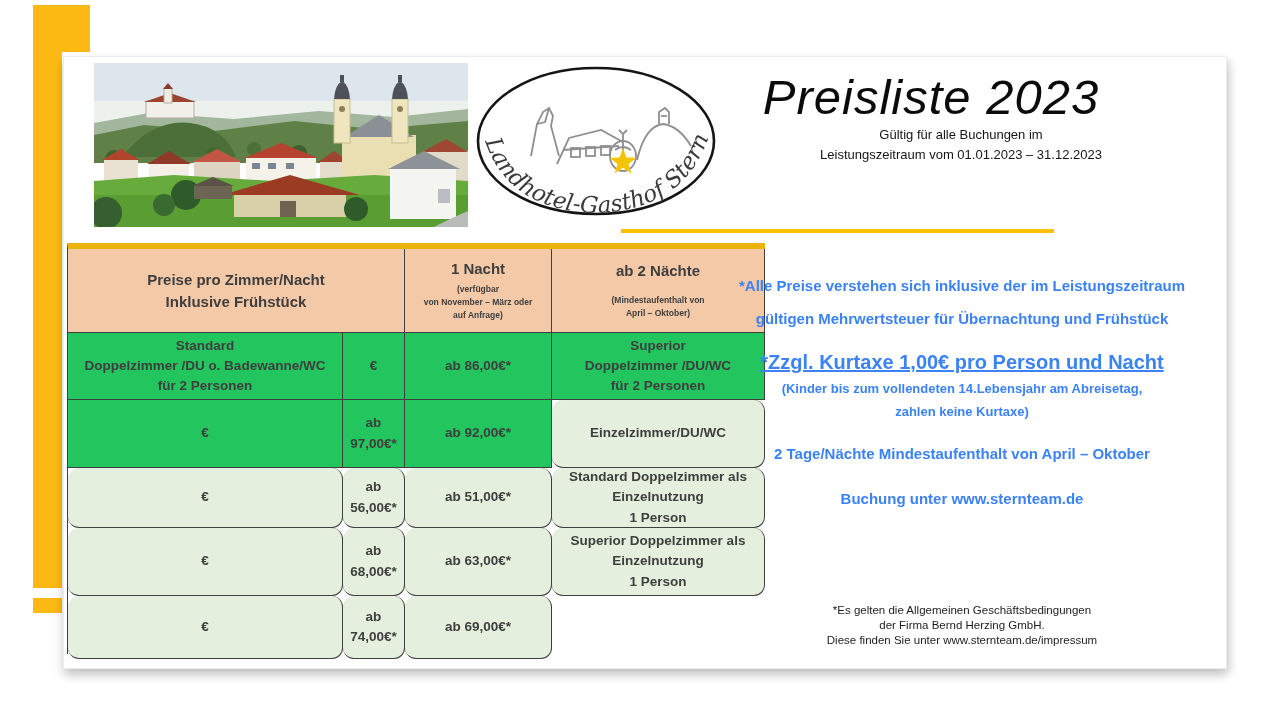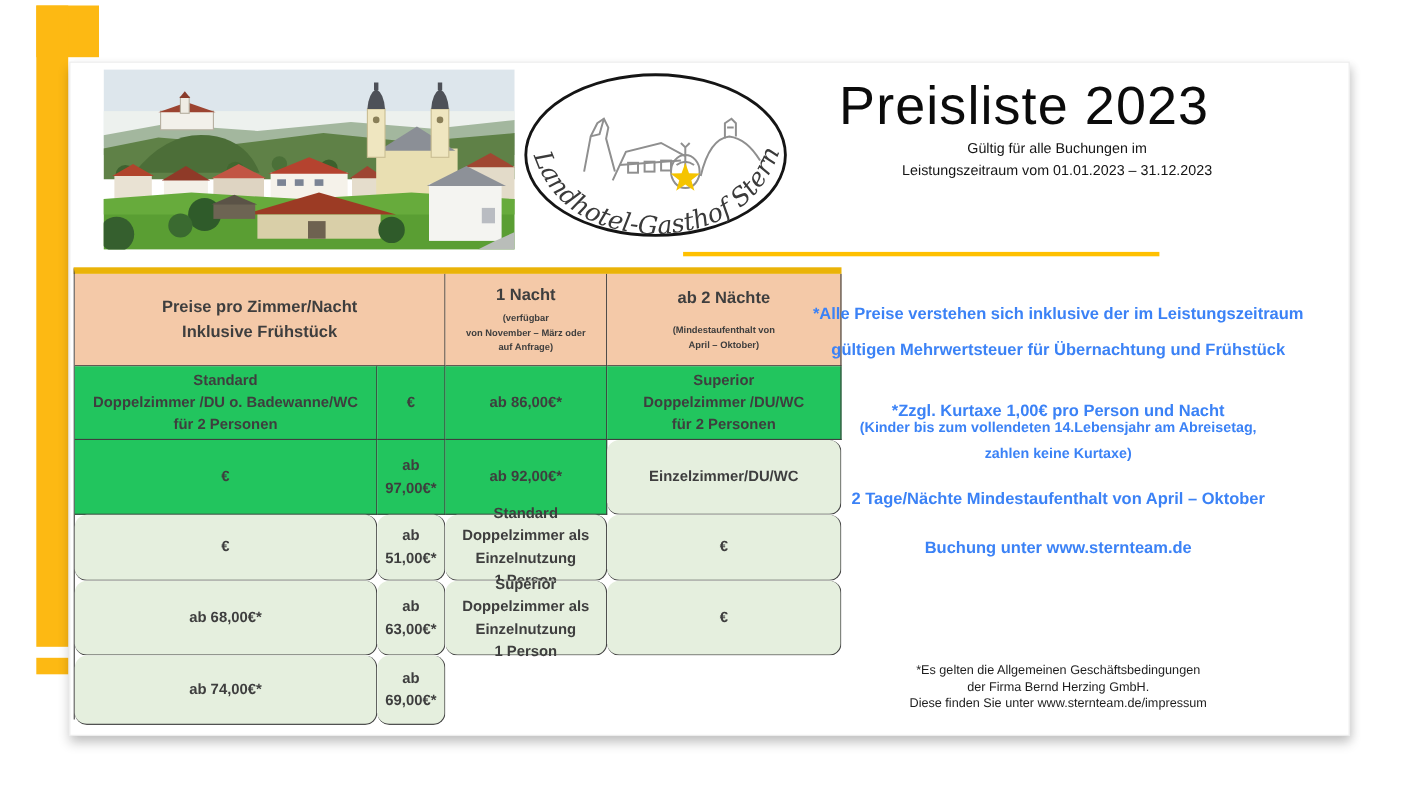--- a/index.html
+++ b/index.html
@@ -14,21 +14,21 @@
 
   
   .card { position: absolute; left: 63px; top: 56px; width: 1164px; height: 613px;
           background: #ffffff; border: 1px solid #ececec;
           box-shadow: 0 6px 10px rgba(0,0,0,0.20), 4px 4px 8px rgba(0,0,0,0.07); }
 
   .photo { position: absolute; left: 30px; top: 6px; width: 374px; height: 164px; overflow: hidden; }
   .logo  { position: absolute; left: 409px; top: 7px; width: 246px; height: 155px; }
 
   .title { position: absolute; left: 607px; top: 12px; width: 520px; text-align: center;
-           font-size: 49px; font-weight: 500; color: #0b0b0b; letter-spacing: 1px; }
+           font-style: italic; font-size: 49px; font-weight: 500; color: #0b0b0b; letter-spacing: 1px; }
   .subtitle { position: absolute; left: 637px; top: 68px; width: 520px; text-align: center;
               font-size: 13px; font-weight: 500; color: #151515; line-height: 20px; white-space: pre-line; }
 
   .gold-rule { position: absolute; left: 557px; top: 172px; width: 433px; height: 4px; background: #FFC000; }
 
   
   .price-table { position: absolute; left: 3px; top: 186px; width: 698px; height: 411px;
                  display: grid; grid-template-columns: 275px 62px 147px 213px;
                  grid-template-rows: 84px 67px 68px 60px 68px 63px;
                  border-left: 1px solid #3f3f3f; border-top: 6px solid #eab308; }
@@ -41,21 +41,21 @@
   .t-yellow { background: #22c55e; }
   .t-green  { background: #E5EFDE; border-radius: 11px; }
   .head-main { font-size: 15px; line-height: 1.45; }
   .head-sub  { font-size: 8.5px; line-height: 1.55; margin-top: 3px; }
   .gap-sub   { margin-top: 12px; }
 
   
   .note { position: absolute; left: 648px; width: 500px; text-align: center; color: #3b82f6;
           font-weight: bold; white-space: pre-line; }
   .note-vat      { top: 212px; font-size: 15px; line-height: 33px; }
-  .note-kurtaxe  { top: 308px; font-size: 15px; }
+  .note-kurtaxe  { top: 294px; font-size: 20px; text-decoration: underline; }
   .note-children { top: 320px; font-size: 13px; line-height: 23px; }
   .note-minstay  { top: 388px; font-size: 15px; }
   .note-booking  { top: 433px; font-size: 15px; }
   .note-terms    { top: 546px; font-size: 11.5px; font-weight: normal; line-height: 15px; color: #1d1d1d; }
 </style>
 </head>
 <body>
 
 <div class="page">
   <div class="accent-square"></div>
@@ -177,20 +177,21 @@
 
       <div class="cell t-yellow">Superior
 Doppelzimmer /DU/WC
 für 2 Personen</div>
       <div class="cell t-yellow">€</div>
       <div class="cell t-yellow">ab 97,00€*</div>
       <div class="cell t-yellow">ab 92,00€*</div>
 
       <div class="cell t-green">Einzelzimmer/DU/WC</div>
       <div class="cell t-green">€</div>
+      <div class="cell t-green">ab 56,00€*</div>
       <div class="cell t-green">ab 51,00€*</div>
 
       <div class="cell t-green">Standard Doppelzimmer als
 Einzelnutzung
 1 Person</div>
       <div class="cell t-green">€</div>
       <div class="cell t-green">ab 68,00€*</div>
       <div class="cell t-green">ab 63,00€*</div>
 
       <div class="cell t-green">Superior Doppelzimmer als

